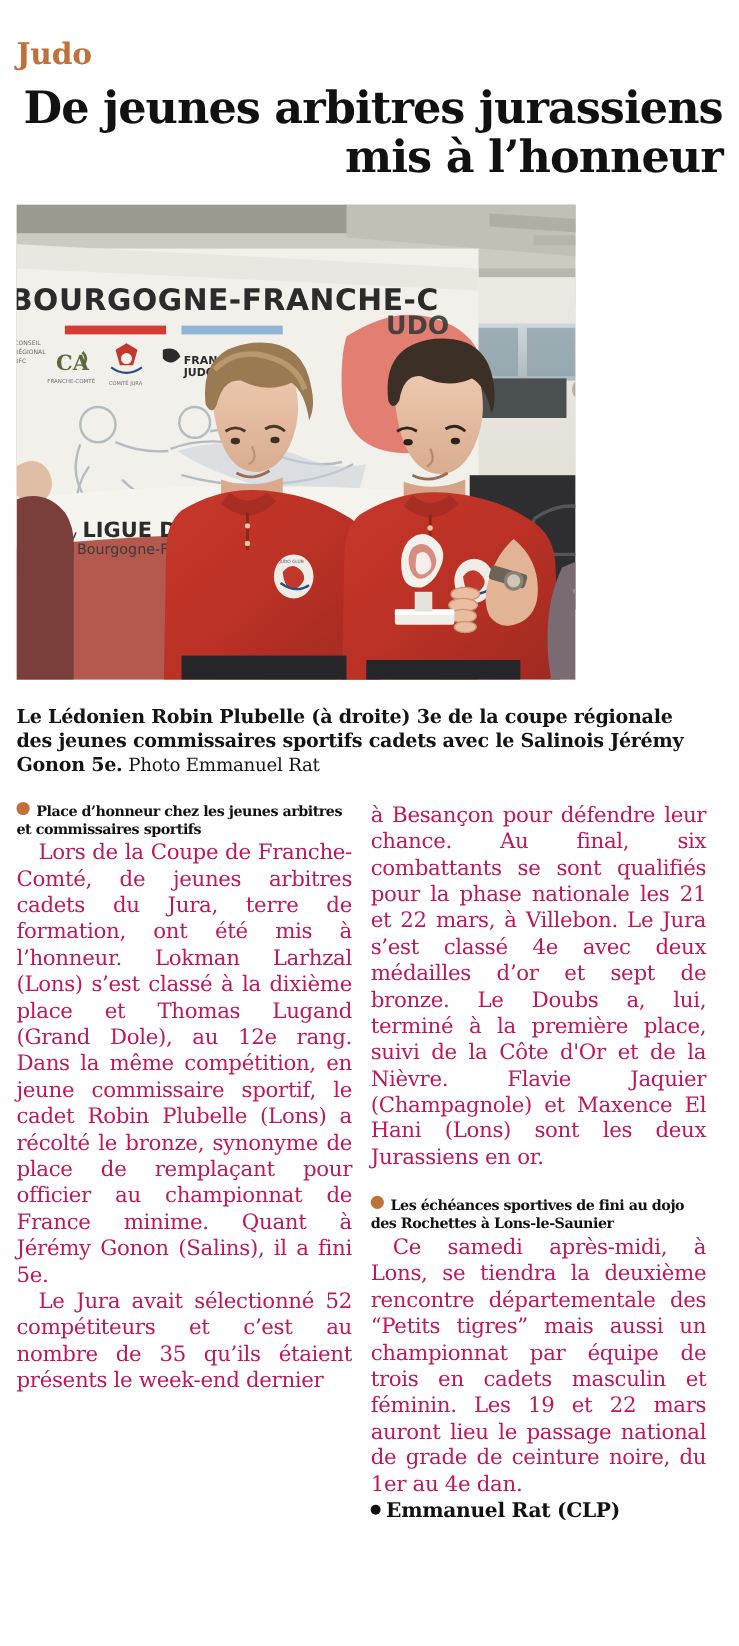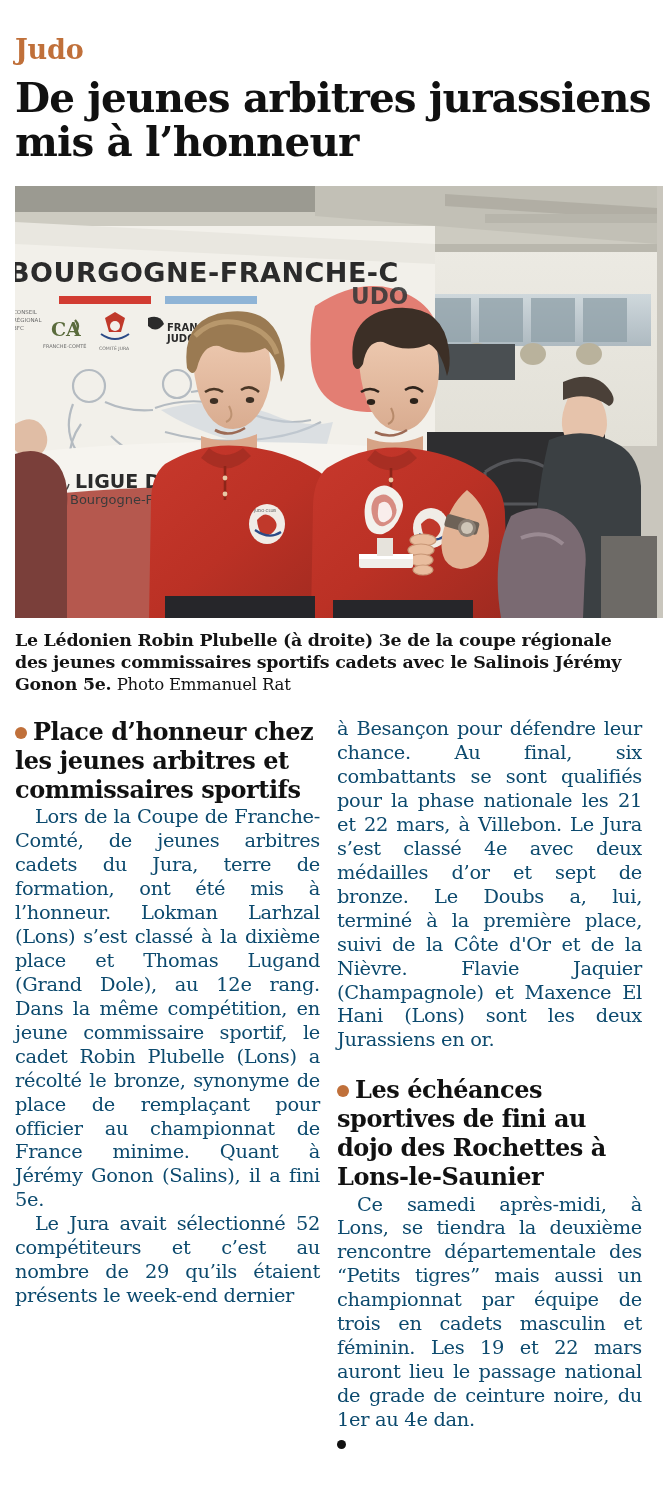--- a/index.html
+++ b/index.html
@@ -23,35 +23,36 @@
     line-height:1;
   }
   .headline {
     font-family:"DejaVu Serif", serif;
     font-weight:bold;
     font-size:40.5px;
     line-height:1.09;
     letter-spacing:-0.9px;
     color:#111;
     margin-top:13px;
+    text-align:right;
   }
 
   
   .photo {
     position:relative;
-    width:648px; height:432px;
+    width:508px; height:432px;
     margin-top:22px;
     overflow:hidden;
     background:#c9c6bd;
   }
   .photo svg { display:block; width:642px; height:432px; }
 
   
   .caption {
-    margin-top:12px;
+    margin-top:24px;
     font-family:"DejaVu Serif", serif;
     font-size:17.4px;
     line-height:1.26;
     letter-spacing:-0.25px;
     color:#141414;
     width:628px;
   }
   .caption .cap-main { font-weight:bold; }
   .caption .cap-credit { font-weight:normal; font-size:16.6px; }
 
@@ -59,42 +60,42 @@
   .columns {
     display:flex;
     margin-top:21px;
     gap:17px;
   }
   .col { width:305px; }
 
   .sec-head {
     font-family:"DejaVu Serif", serif;
     font-weight:bold;
-    font-size:24px;
+    font-size:13px;
     line-height:1.21;
     letter-spacing:-0.45px;
     color:#111;
     margin-bottom:1px;
   }
   .sec-head .bullet {
     display:inline-block;
     width:12px; height:12px;
     border-radius:50%;
     background:#c0703a;
     margin-right:6px;
     vertical-align:1px;
   }
   p.body {
     font-family:"DejaVu Serif", serif;
     font-size:19.4px;
     line-height:1.235;
     letter-spacing:-0.3px;
     text-align:justify;
     text-indent:20px;
-    color:#0c4a6e;
+    color:#be185d;
     hyphens:auto;
   }
   p.body + .sec-head { margin-top:23px; }
   .sec-head + p.body { margin-top:1px; }
 
   .byline {
     font-family:"DejaVu Serif", serif;
     font-weight:bold;
     font-size:18.4px;
     letter-spacing:-0.3px;
@@ -340,31 +341,31 @@
   </div>
 
   <div class="columns">
 
     <div class="col">
       <div class="sec-head">
         <span class="bullet"></span><span>Place d’honneur chez les jeunes arbitres et commissaires sportifs</span>
       </div>
       <p class="body">Lors de la Coupe de Franche-Comté, de jeunes arbitres cadets du Jura, terre de formation, ont été mis à l’honneur. Lokman Larhzal (Lons) s’est classé à la dixième place et Thomas Lugand (Grand Dole), au 12e rang. Dans la même compétition, en jeune commissaire sportif, le cadet Robin Plubelle (Lons) a récolté le bronze, synonyme de place de remplaçant pour officier au championnat de France minime. Quant à Jérémy Gonon (Salins), il a fini 5e.</p>
 
-      <p class="body">Le Jura avait sélectionné 52 compétiteurs et c’est au nombre de 29 qu’ils étaient présents le week-end dernier</p>
+      <p class="body">Le Jura avait sélectionné 52 compétiteurs et c’est au nombre de 35 qu’ils étaient présents le week-end dernier</p>
     </div>
 
     <div class="col">
       <p class="body" style="text-indent:0">à Besançon pour défendre leur chance. Au final, six combattants se sont qualifiés pour la phase nationale les 21 et 22 mars, à Villebon. Le Jura s’est classé 4e avec deux médailles d’or et sept de bronze. Le Doubs a, lui, terminé à la première place, suivi de la Côte d'Or et de la Nièvre. Flavie Jaquier (Champagnole) et Maxence El Hani (Lons) sont les deux Jurassiens en or.</p>
 
       <div class="sec-head">
         <span class="bullet"></span><span>Les échéances sportives de fini au dojo des Rochettes à Lons-le-Saunier</span>
       </div>
       <p class="body">Ce samedi après-midi, à Lons, se tiendra la deuxième rencontre départementale des “Petits tigres” mais aussi un championnat par équipe de trois en cadets masculin et féminin. Les 19 et 22 mars auront lieu le passage national de grade de ceinture noire, du 1er au 4e dan.</p>
 
       <div class="byline">
-        <span class="bullet-dark"></span>
+        <span class="bullet-dark"></span><span>Emmanuel Rat (CLP)</span>
       </div>
     </div>
 
   </div>
 
 </div>
 
 </body></html>

